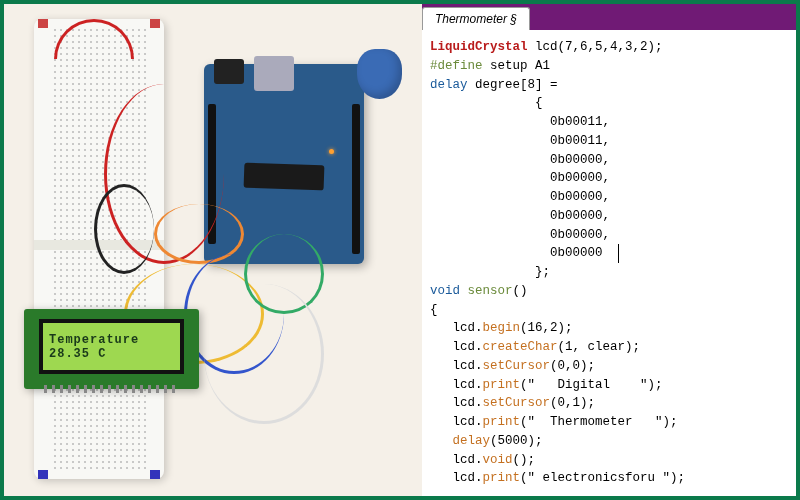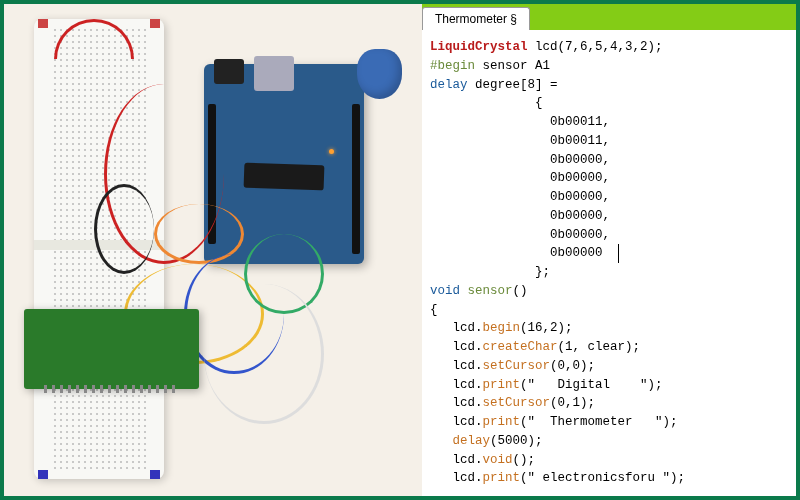--- a/index.html
+++ b/index.html
@@ -33,21 +33,21 @@
   .wire-yellow { width: 140px; height: 100px; left: 120px; top: 260px; border: 3px solid #eb3; border-top: none; }
   .wire-blue { width: 100px; height: 120px; left: 180px; top: 250px; border: 3px solid #35c; border-top: none; border-right: none; }
   .wire-green { width: 80px; height: 80px; left: 240px; top: 230px; border: 3px solid #3a6; border-top: none; }
   .wire-black { width: 60px; height: 90px; left: 90px; top: 180px; border: 3px solid #222; border-right: none; }
   .wire-white { width: 120px; height: 140px; left: 200px; top: 280px; border: 3px solid #ddd; border-top: none; border-left: none; }
   .wire-orange { width: 90px; height: 60px; left: 150px; top: 200px; border: 3px solid #e83; border-top: none; }
   
   .sensor-blob { position: absolute; width: 45px; height: 50px; right: 20px; top: 45px; background: #3a6bb5; border-radius: 40% 40% 50% 50%; box-shadow: inset -4px -4px 8px rgba(0,0,0,0.2); }
   
   .right-panel { width: 376px; height: 100%; background: #fff; position: relative; display: flex; flex-direction: column; }
-  .tab-bar { height: 26px; background: #84cc16; display: flex; align-items: flex-end; padding-left: 0; }
+  .tab-bar { height: 26px; background: #701a75; display: flex; align-items: flex-end; padding-left: 0; font-style: italic; }
   .tab { background: #fff; padding: 4px 12px; font-size: 12px; font-family: Arial, sans-serif; border-radius: 3px 3px 0 0; border: 1px solid #999; border-bottom: none; }
   .code-area { flex: 1; padding: 8px 4px 8px 8px; font-family: 'Courier New', monospace; font-size: 12.5px; line-height: 1.5; overflow: hidden; white-space: pre; }
   .kw-type { color: #b91c1c; font-weight: bold; }
   .kw-pre { color: #6a8a3a; }
   .kw-func { color: #c47020; font-family: Liberation Mono, monospace; }
   .kw-blue { color: #1a5a9a; }
   .cursor-line { display: inline-block; border-right: 1px solid #000; padding-right: 16px; }
 </style>
 </head>
 <body>
@@ -74,32 +74,36 @@
   <div class="wire wire-red1"></div>
   <div class="wire wire-red2"></div>
   <div class="wire wire-black"></div>
   <div class="wire wire-orange"></div>
   <div class="wire wire-yellow"></div>
   <div class="wire wire-blue"></div>
   <div class="wire wire-green"></div>
   <div class="wire wire-white"></div>
 
   <div class="lcd-module">
+    <div class="lcd-screen">
+      <div>Temperature</div>
+      <div>28.35 C</div>
+    </div>
     <div class="lcd-pins"></div>
   </div>
 </div>
 
 <div class="right-panel">
   <div class="tab-bar">
     <div class="tab">
       <span>Thermometer §</span>
     </div>
   </div>
   <div class="code-area"><span class="kw-type">LiquidCrystal</span><span> lcd(7,6,5,4,3,2);</span>
-<span class="kw-pre">#begin</span><span> sensor A1</span>
+<span class="kw-pre">#define</span><span> setup A1</span>
 <span class="kw-blue">delay</span><span> degree[8] =</span>
 <span>              {</span>
 <span>                0b00011,</span>
 <span>                0b00011,</span>
 <span>                0b00000,</span>
 <span>                0b00000,</span>
 <span>                0b00000,</span>
 <span>                0b00000,</span>
 <span>                0b00000,</span>
 <span class="cursor-line">                0b00000</span>

